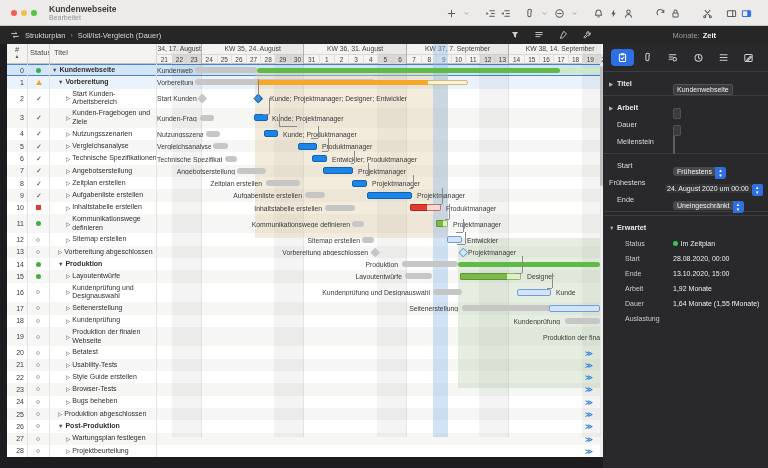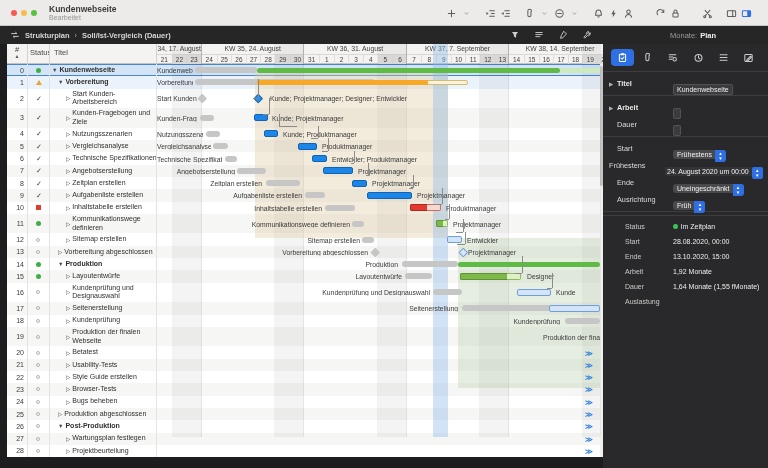--- a/index.html
+++ b/index.html
@@ -14,21 +14,21 @@
   .win-title { position:absolute; left:49px; top:4px; font-size:8.5px; font-weight:bold; color:#3c3c3c; }
   .win-sub { position:absolute; left:49px; top:14px; font-size:7px; color:#969696; }
   .tb-icons { position:absolute; right:14px; top:0; height:26px; display:flex; align-items:center; color:#5c5c5c; }
   .tb-i { display:flex; align-items:center; justify-content:center; width:15px; height:16px; }
   .tb-i svg { width:11px; height:11px; }
   .tb-gap { width:9px; } .tb-gap-lg { width:17px; }
   .tb-chev svg { width:7px; height:7px; opacity:.8; }
 
   
   .viewbar { position:absolute; left:0; top:26px; width:768px; height:18px; background:#262627; color:#d6d6d6; }
-  .vb-left { position:absolute; left:10px; top:0; height:18px; display:flex; align-items:center; gap:5px; font-size:7.5px;font-weight:bold; }
+  .vb-left { position:absolute; left:10px; top:0; height:18px; display:flex; align-items:center; gap:5px; font-size:7.5px; }
   .vb-left svg { width:10px; height:10px; }
   .vb-sep { color:#8a8a8a; font-size:7px; }
   .vb-icons { position:absolute; left:510px; top:0; height:18px; display:flex; align-items:center; gap:14px; color:#cfcfcf; }
   .vb-icons svg { width:10px; height:10px; }
   .vorgang { position:absolute; right:52px; top:0; height:18px; display:flex; align-items:center; font-size:7.5px; color:#9b9b9b; gap:3px; }
   .vorgang b { color:#f2f2f2; font-weight:bold; }
 
   
   .content { position:absolute; left:7px; top:44px; width:596px; height:413px; background:#fff; overflow:hidden; }
   .thead { position:absolute; left:0; top:0; width:596px; height:20px; background:#f4f3f2; border-bottom:1px solid #c2c2c2; font-size:7.5px; color:#4a4a4a; }
@@ -250,21 +250,21 @@
         </svg>
       </span>
       <span style="display: flex; align-items: center;">
         <svg viewBox="0 0 12 12" fill="none" stroke="currentColor" stroke-width="1.1" stroke-linecap="round" stroke-linejoin="round">
           <path d="M9.8 3.6a2.4 2.4 0 01-3.2 3L3.4 9.8 2.2 8.6l3.2-3.2a2.4 2.4 0 013-3.2L6.8 3.8l1.4 1.4z"></path>
         </svg>
       </span>
     </div>
   <div class="vorgang">
     <span>Monate:</span>
-    <b>Plan</b>
+    <b>Zeit</b>
   </div>
 </div>
 
 <div class="content">
   <div class="thead">
     <div class="th-num">
       <div class="h">#</div>
       <div class="s">▲</div>
     </div>
     <div class="th-status">Status</div>
@@ -924,43 +924,47 @@
   <div class="irow">
     <span class="idisc">▶</span>
     <span class="ilbl">Arbeit</span>
     <span class="ictrl"><span class="ifield"></span></span>
   </div>
   <div class="irow">
     <span class="idisc"></span>
     <span class="ilbl plain">Dauer</span>
     <span class="ictrl"><span class="ifield"></span></span>
   </div>
+  <div class="irow">
+    <span class="idisc"></span>
+    <span class="ilbl plain">Meilenstein</span>
+    <span class="ictrl"><span class="icheck"></span></span>
+  </div>
   <div class="idivider"></div>
   <div class="irow">
     <span class="idisc"></span>
     <span class="ilbl plain">Start</span>
     <span class="ictrl"><span class="ipopup"><span>Frühestens</span><span class="caps">▲<br>▼</span></span></span>
   </div>
   <div class="irow">
     <span class="idisc"></span>
     <span class="ilbl plain">Frühestens</span>
     <span class="ictrl"><span class="idate"><span>24. August 2020 um 00:00</span><span class="caps">▲<br>▼</span></span></span>
   </div>
   <div class="irow">
     <span class="idisc"></span>
     <span class="ilbl plain">Ende</span>
     <span class="ictrl"><span class="ipopup"><span>Uneingeschränkt</span><span class="caps">▲<br>▼</span></span></span>
   </div>
-  <div class="irow">
-    <span class="idisc"></span>
-    <span class="ilbl plain">Ausrichtung</span>
-    <span class="ictrl"><span class="ipopup"><span>Früh</span><span class="caps">▲<br>▼</span></span></span>
-  </div>
   <div class="idivider"></div>
   <div class="idivider"></div>
+  <div class="irow">
+    <span class="idisc">▼</span>
+    <span class="ilbl">Erwartet</span>
+  </div>
   <div class="kv">
     <span class="k">Status</span>
     <span class="v">
         <span class="dot"></span>
         <span>Im Zeitplan</span>
       </span>
   </div>
   <div class="kv">
     <span class="k">Start</span>
       <span class="v">28.08.2020, 00:00</span>

